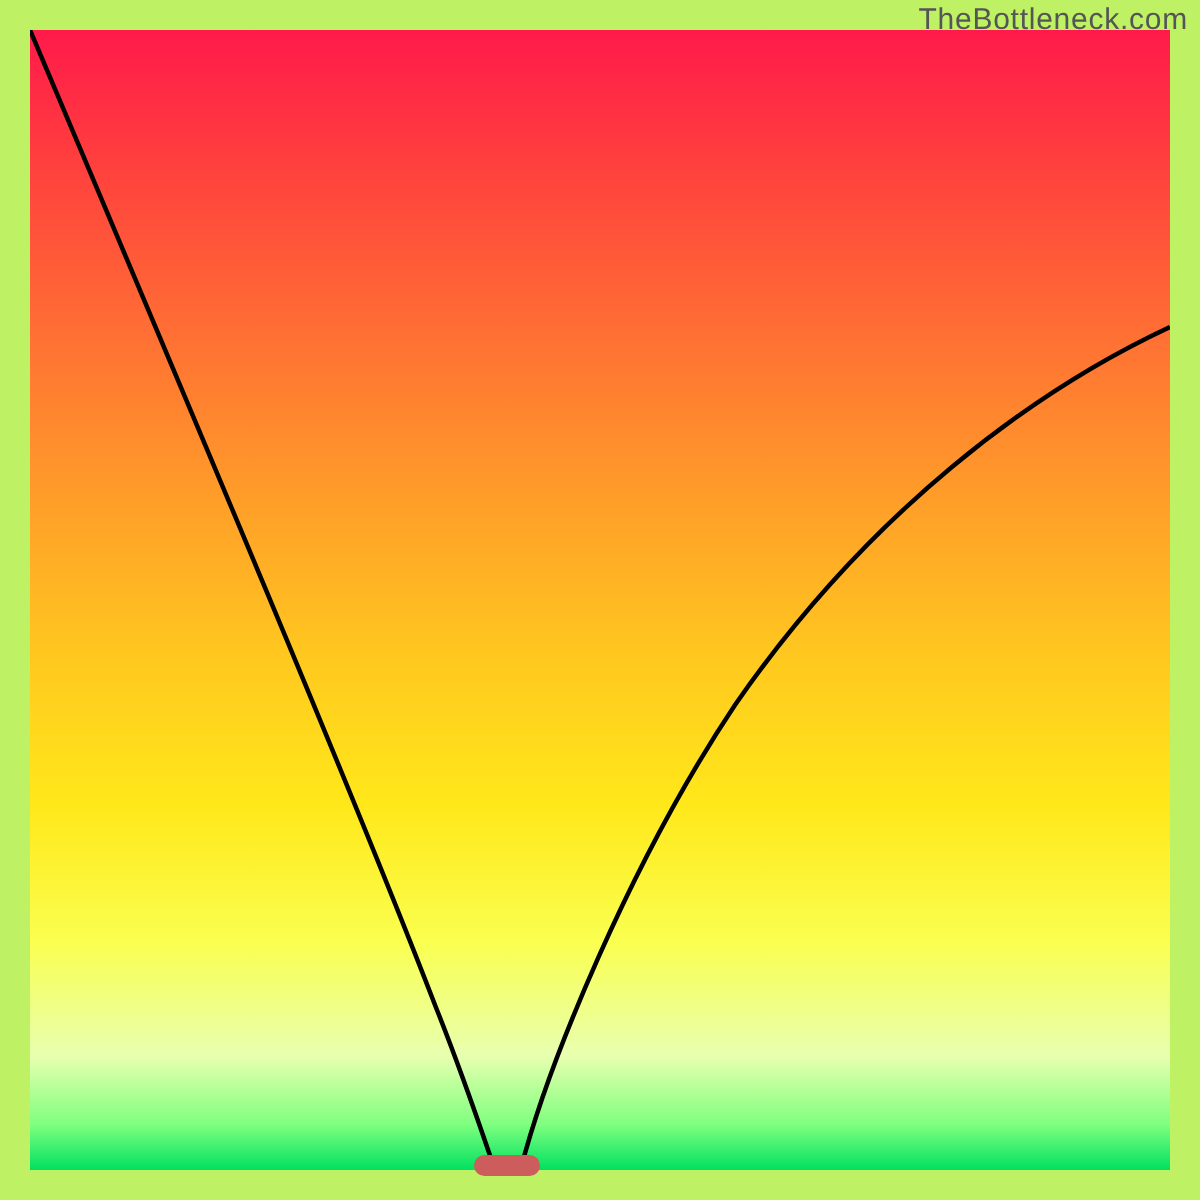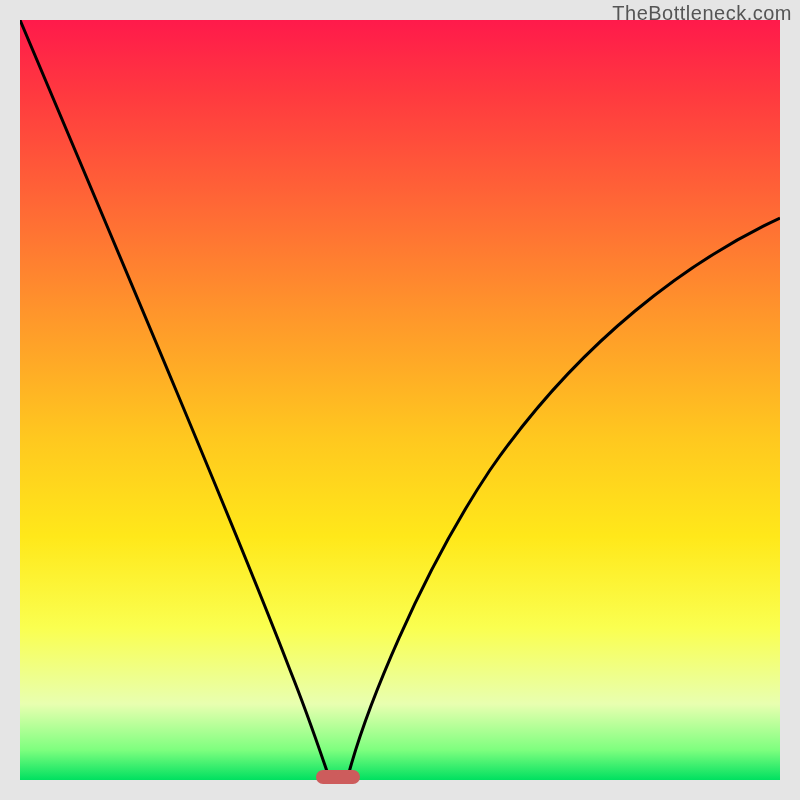--- a/index.html
+++ b/index.html
@@ -7,21 +7,21 @@
     padding: 0;
     width: 800px;
     height: 800px;
     overflow: hidden;
     font-family: Arial, Helvetica, sans-serif;
   }
   .chart-wrap {
     position: relative;
     width: 800px;
     height: 800px;
-    background: #e5e5e5;
+    background: #bef264;
   }
   .plot-area {
     position: absolute;
     left: 20px;
     top: 20px;
     width: 760px;
     height: 760px;
     background: linear-gradient(to bottom,
       #ff1a4b 0%,
       #ff3a3f 10%,

